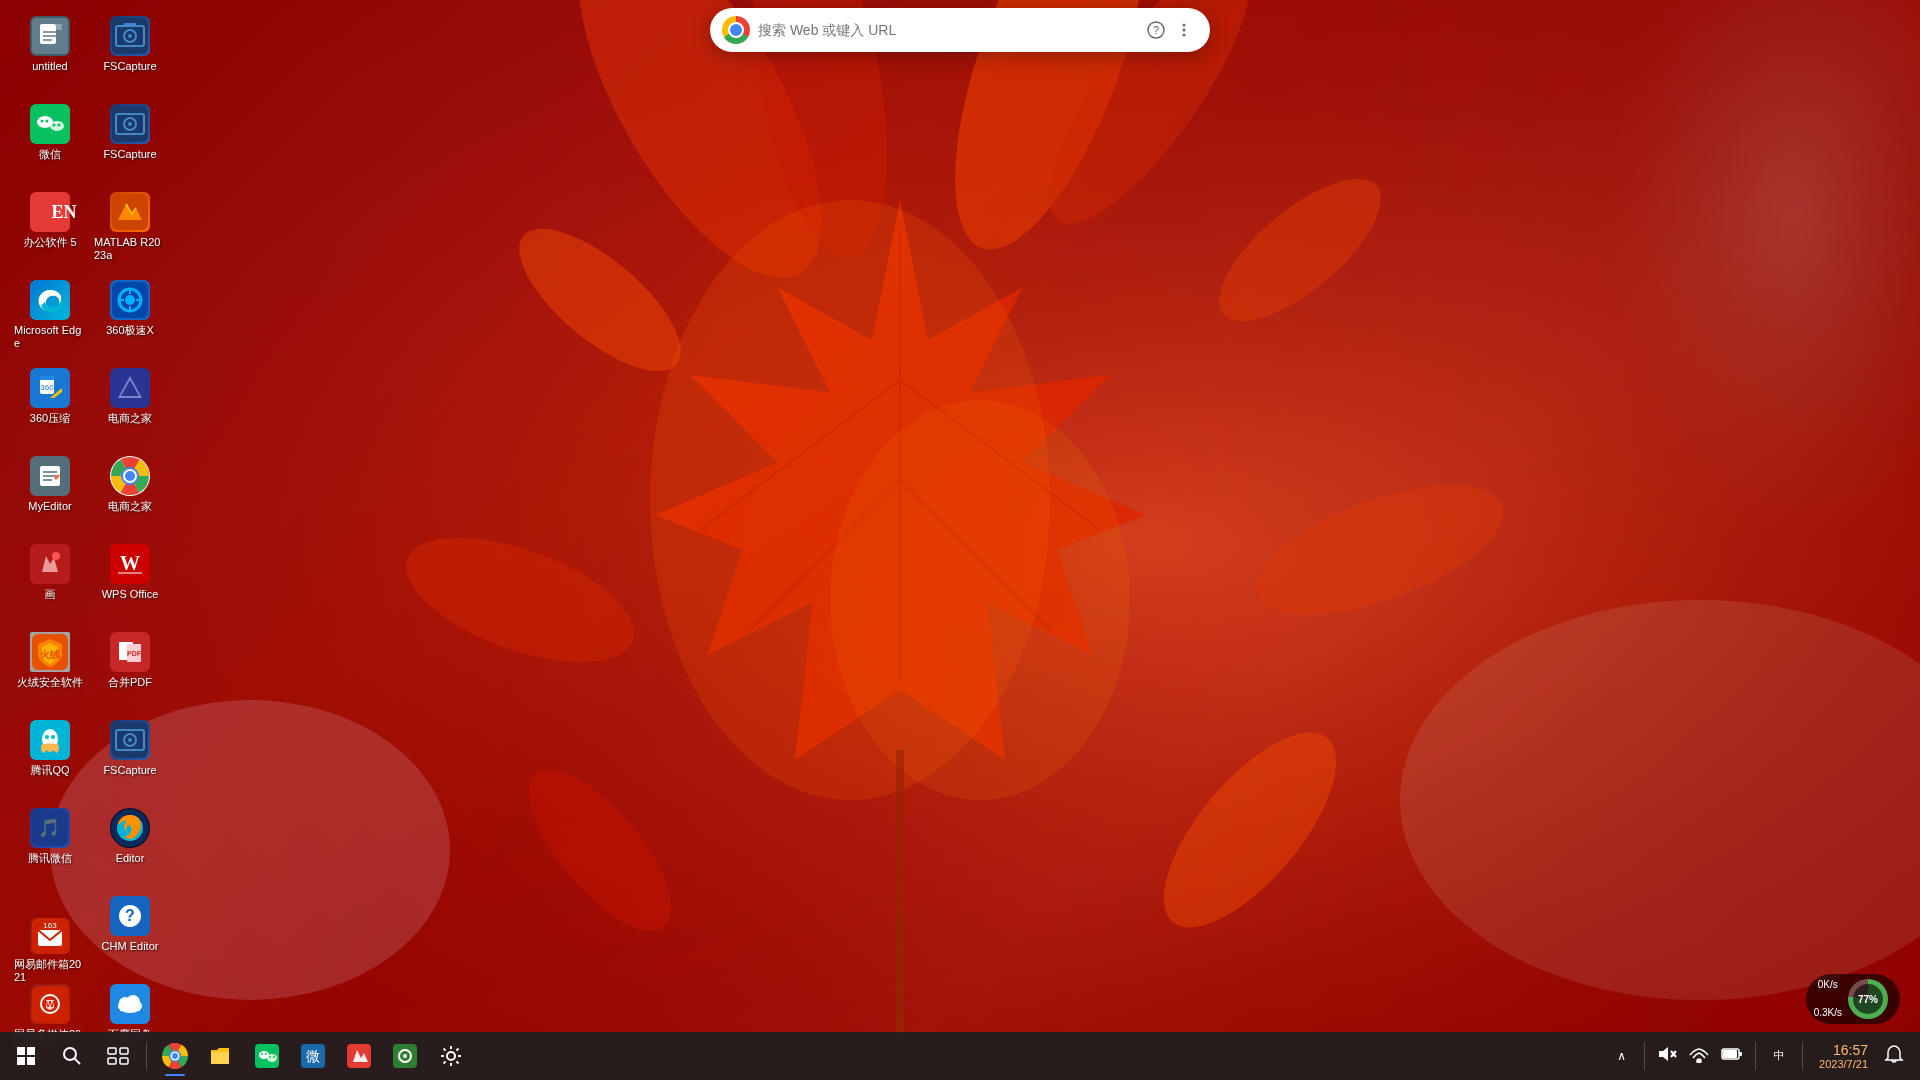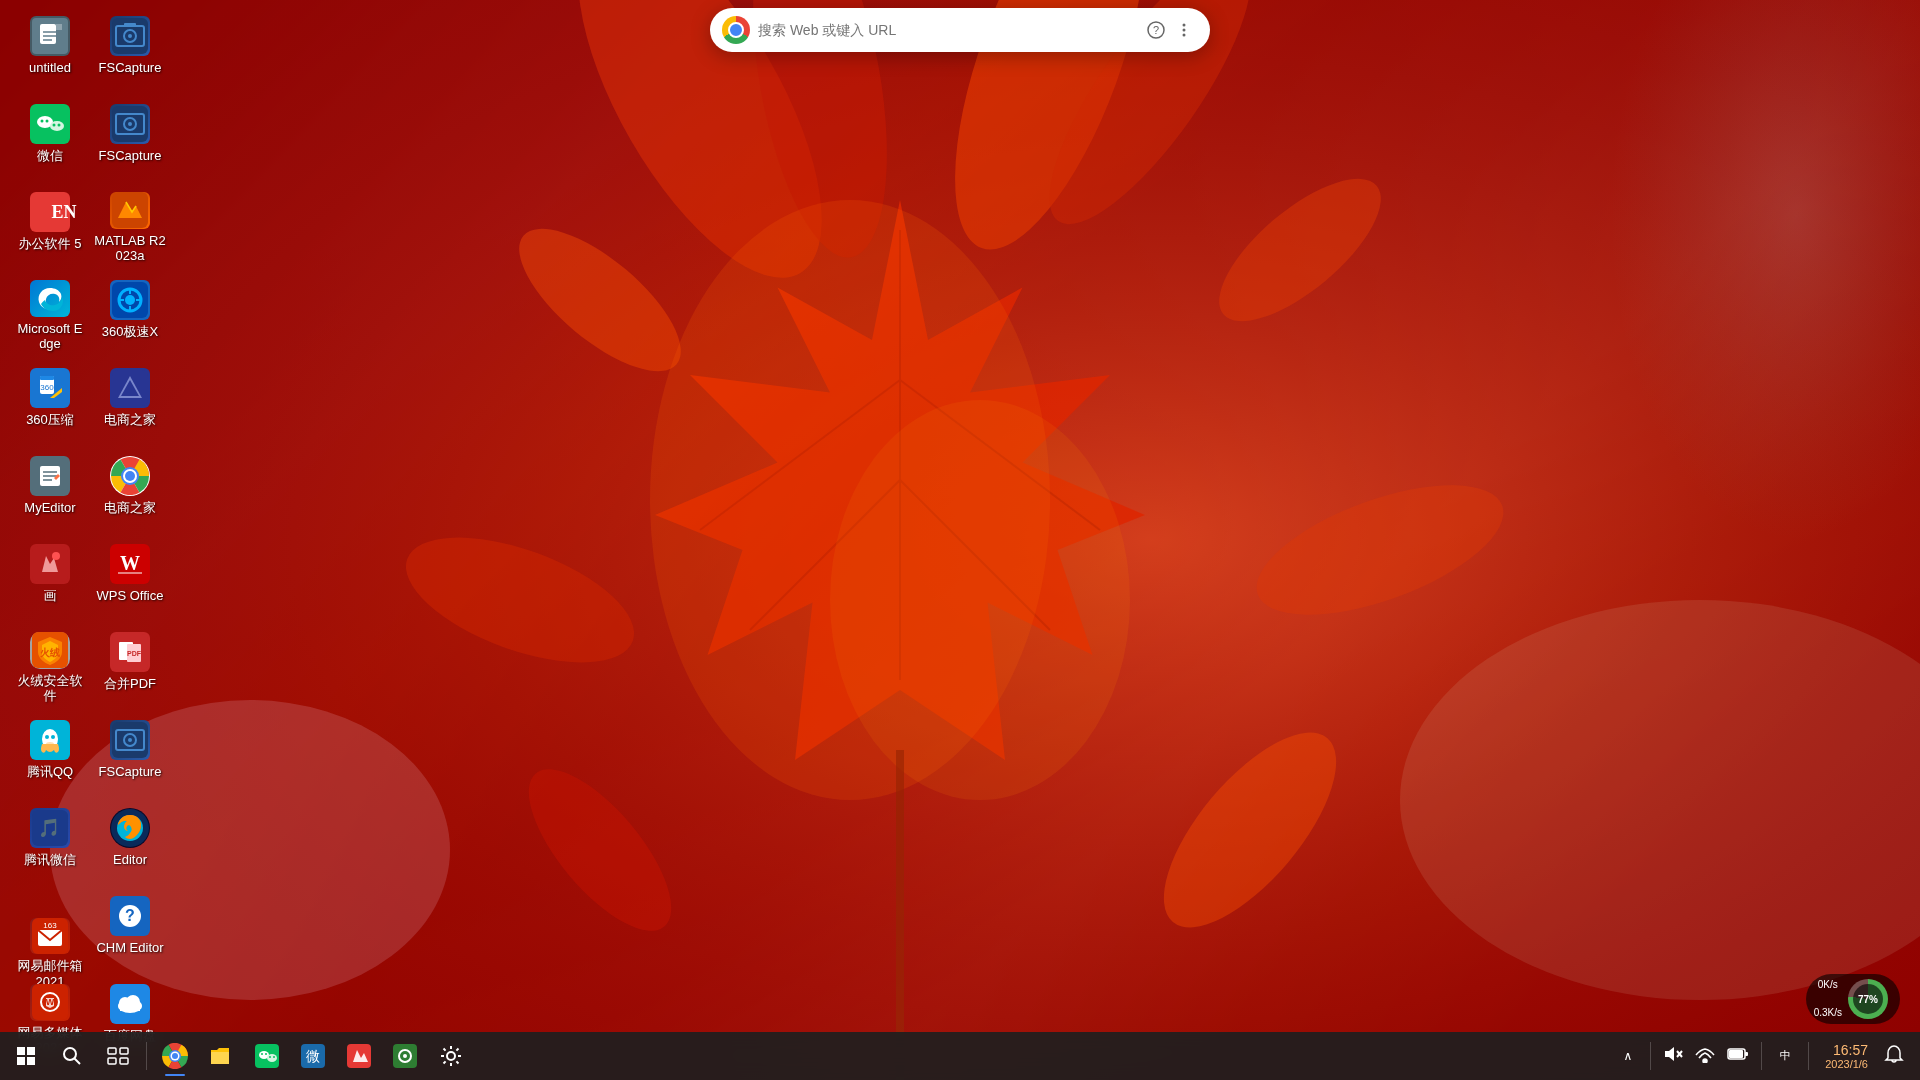--- a/index.html
+++ b/index.html
@@ -51,23 +51,23 @@
       height: 40px;
       display: flex;
       align-items: center;
       justify-content: center;
       font-size: 28px;
       margin-bottom: 4px;
       border-radius: 6px;
     }
 
     .desktop-icon .icon-label {
-      font-size: 13px;
+      font-size: 11px;
       color: white;
-      text-align: center;
+      text-align: left;
       text-shadow: 1px 1px 2px rgba(0,0,0,0.8);
       line-height: 1.2;
       word-break: break-all;
     }
 
     
     .address-bar-popup {
       position: absolute;
       top: 8px;
       left: 50%;
@@ -527,21 +527,21 @@
       <svg width="36" height="36" viewBox="0 0 36 36">
         <rect width="36" height="36" rx="6" fill="#CC0000"></rect>
         <text x="18" y="24" font-size="20" font-weight="bold" fill="white" text-anchor="middle" font-family="serif">W</text>
         <rect x="6" y="26" width="24" height="2" fill="white" opacity="0.5"></rect>
       </svg>
     </div>
     <span class="icon-label">WPS Office</span>
   </div>
 
   <div class="desktop-icon">
-    <div class="icon-img" style="background:#a3a3a3; border-radius:10px;">
+    <div class="icon-img" style="background:#a3a3a3; border-radius:2px;">
       <svg width="36" height="36" viewBox="0 0 36 36">
         <rect width="36" height="36" rx="6" fill="#E65100"></rect>
         <path d="M18,5 L30,10 L30,20 C30,26 24,31 18,33 C12,31 6,26 6,20 L6,10 Z" fill="#FF8F00" opacity="0.8"></path>
         <path d="M18,9 L26,13 L26,21 C26,25 22,28 18,30 C14,28 10,25 10,21 L10,13 Z" fill="#FFB300"></path>
         <text x="18" y="24" font-size="10" font-weight="bold" fill="#E65100" text-anchor="middle">火绒</text>
       </svg>
     </div>
     <span class="icon-label">火绒安全软件</span>
   </div>
 
@@ -817,21 +817,21 @@
     <div class="taskbar-divider"></div>
 
     <div class="taskbar-sys-icon" style="color:white; font-size:12px; min-width:30px; text-align:center;">
       <div style="font-size:11px; line-height:1.2;">中</div>
     </div>
 
     <div class="taskbar-divider"></div>
 
     <div class="taskbar-clock">
       <div class="time">16:57</div>
-      <div style="font-size:11px;">2023/1/6</div>
+      <div style="font-size:11px;">2023/7/21</div>
     </div>
 
     <div class="taskbar-notification">
       <svg width="20" height="20" viewBox="0 0 20 20" fill="none" stroke="white" stroke-width="1.5">
         <path d="M10,2 A6,7 0 0,1 16,9 L16,14 L18,16 L2,16 L4,14 L4,9 A6,7 0 0,1 10,2 Z"></path>
         <path d="M8,16 Q8,18 10,18 Q12,18 12,16"></path>
       </svg>
     </div>
 
   </div>

